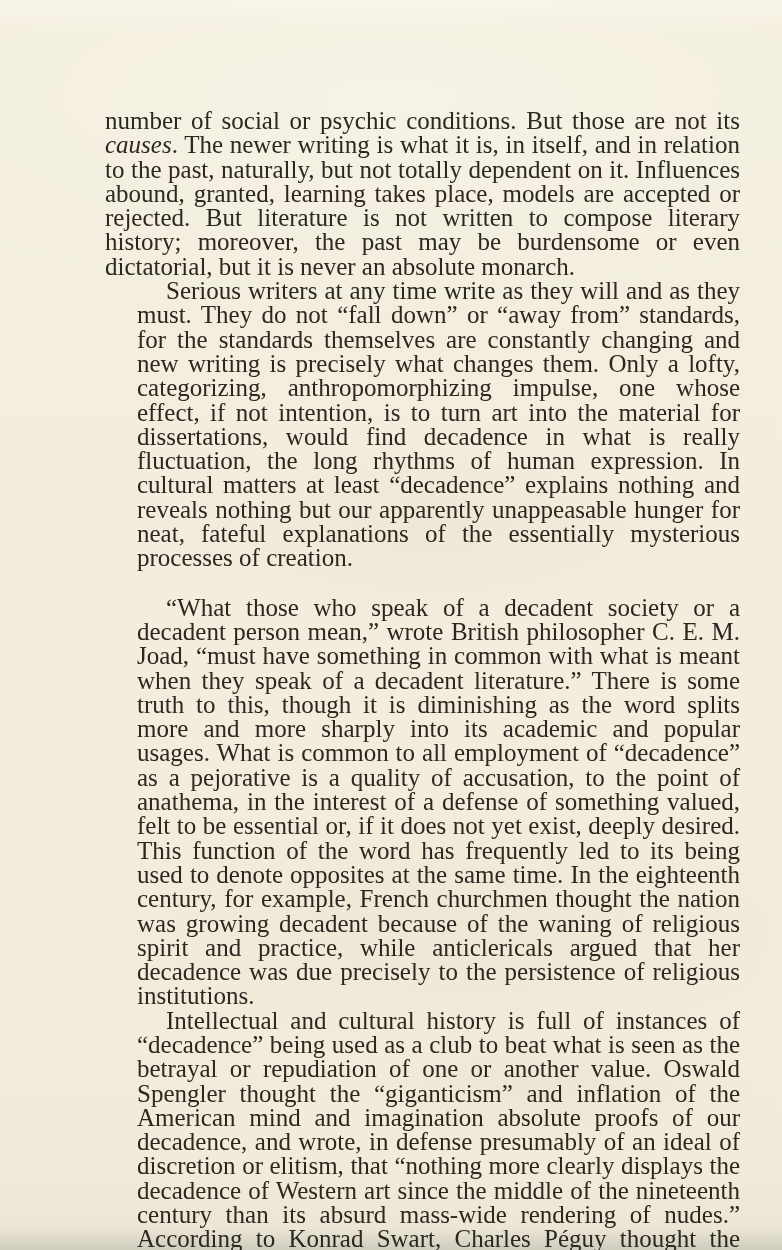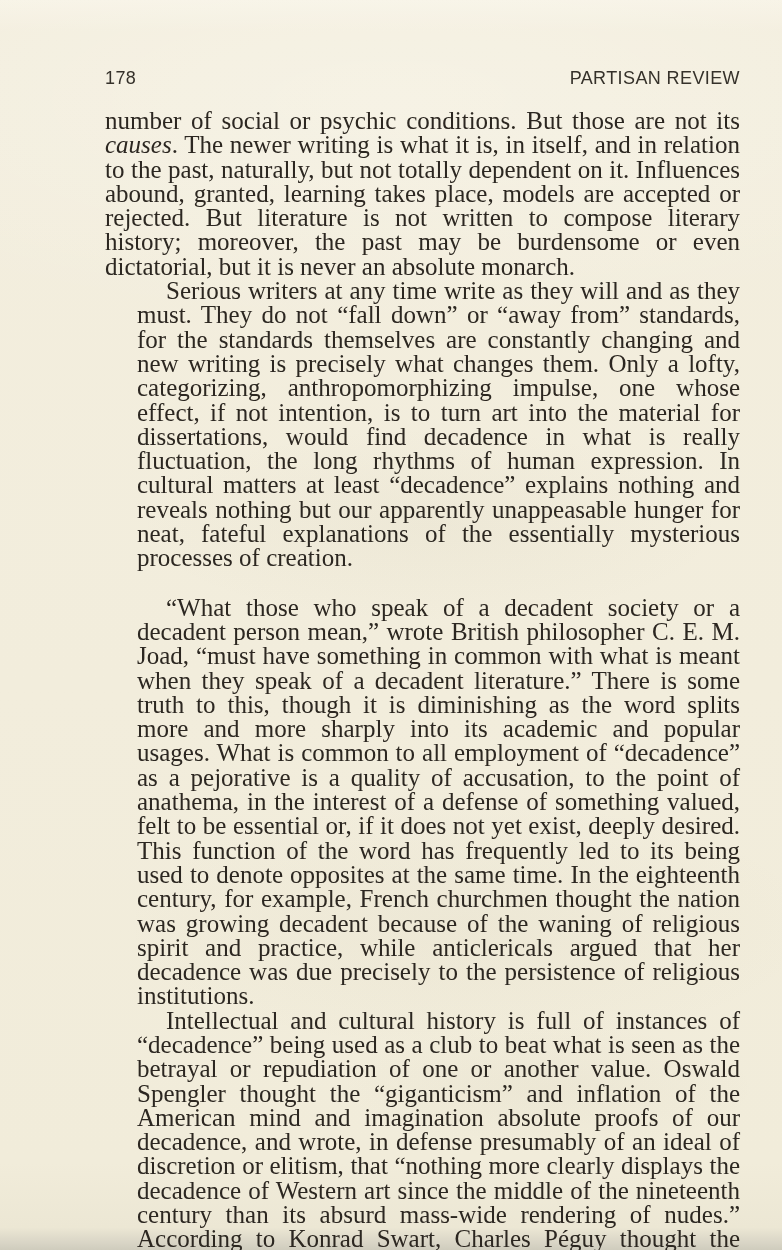--- a/index.html
+++ b/index.html
@@ -69,24 +69,20 @@
     }
     .text-block p.indent { text-indent: 29px; margin-left: 32px; }
     .text-block p.gap    { margin-top: 25px; }
     .italic { font-style: italic; }
   </style>
 </head>
 <body>
 
 <div class="page">
 
-  <div class="running-head">
-    <span>178</span>
-    <span>PARTISAN REVIEW</span>
-  </div>
 
   <div class="text-block" id="paragraphs">
       <p class=""><span>number of social or psychic conditions. But those are not its </span><span class="italic">causes</span><span>. The newer writing is what it is, in itself, and in relation to the past, naturally, but not totally dependent on it. Influences abound, granted, learning takes place, models are accepted or rejected. But literature is not written to compose literary history; moreover, the past may be burdensome or even dictatorial, but it is never an absolute monarch.</span></p>
       <p class="indent"><span>Serious writers at any time write as they will and as they must. They do not “fall down” or “away from” standards, for the standards themselves are constantly changing and new writing is precisely what changes them. Only a lofty, categorizing, anthropomorphizing impulse, one whose effect, if not intention, is to turn art into the material for dissertations, would find decadence in what is really fluctuation, the long rhythms of human expression. In cultural matters at least “decadence” explains nothing and reveals nothing but our apparently unappeasable hunger for neat, fateful explanations of the essentially mysterious processes of creation.</span></p>
       <p class="indent gap"><span>“What those who speak of a decadent society or a decadent person mean,” wrote British philosopher C. E. M. Joad, “must have something in common with what is meant when they speak of a decadent literature.” There is some truth to this, though it is diminishing as the word splits more and more sharply into its academic and popular usages. What is common to all employment of “decadence” as a pejorative is a quality of accusation, to the point of anathema, in the interest of a defense of something valued, felt to be essential or, if it does not yet exist, deeply desired. This function of the word has frequently led to its being used to denote opposites at the same time. In the eighteenth century, for example, French churchmen thought the nation was growing decadent because of the waning of religious spirit and practice, while anticlericals argued that her decadence was due precisely to the persistence of religious institutions.</span></p>
       <p class="indent"><span>Intellectual and cultural history is full of instances of “decadence” being used as a club to beat what is seen as the betrayal or repudiation of one or another value. Oswald Spengler thought the “giganticism” and inflation of the American mind and imagination absolute proofs of our decadence, and wrote, in defense presumably of an ideal of discretion or elitism, that “nothing more clearly displays the decadence of Western art since the middle of the nineteenth century than its absurd mass-wide rendering of nudes.” According to Konrad Swart, Charles Péguy thought the “degeneration of republican idealism into a</span></p>
     </div>
 
 </div>
 

